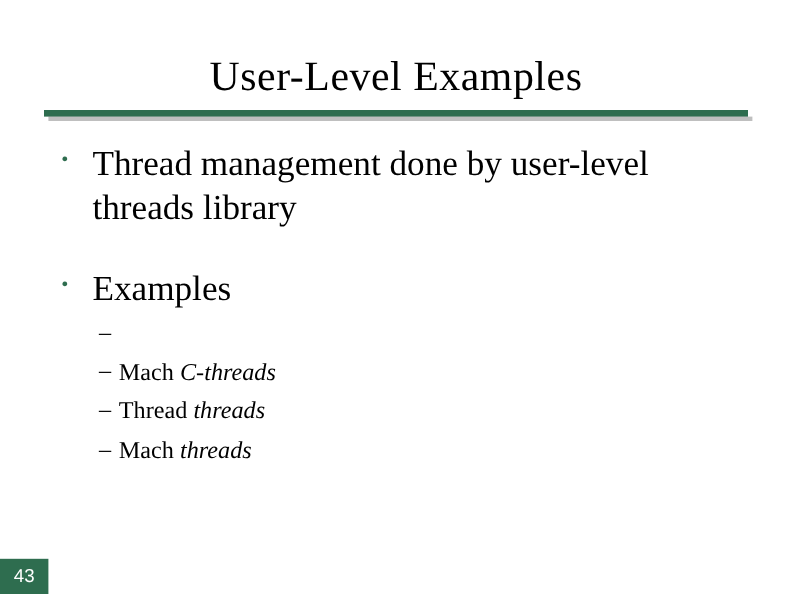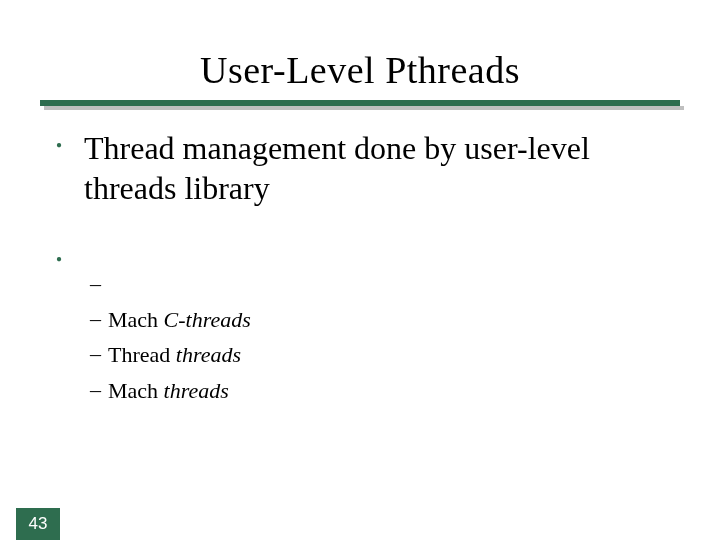--- a/index.html
+++ b/index.html
@@ -11,42 +11,43 @@
   .rule-shadow { position: absolute; top: 106px; left: 44px; right: 36px; height: 4px; background: rgba(0,0,0,0.25); }
   .content { position: absolute; top: 128px; left: 56px; right: 40px; }
   .bullet-row { display: flex; align-items: flex-start; margin-bottom: 34px; }
   .bullet-dot { width: 10px; flex: 0 0 auto; margin-top: 12px; margin-right: 18px; font-size: 10px; line-height: 10px; color: #2e6d4f; }
   .bullet-text { font-size: 32px; line-height: 1.25; }
   .sub-list { margin-top: 6px; }
   .sub-row { display: flex; align-items: flex-start; margin-left: 34px; margin-bottom: 6px; }
   .sub-dash { flex: 0 0 auto; width: 18px; font-size: 22px; line-height: 1.3; }
   .sub-text { font-size: 22px; line-height: 1.35; }
   .italic { font-style: italic; }
-  .pagenum { position: absolute; left: 0; bottom: 0; width: 44px; height: 32px; background: #2e6d4f; color: #fff; font-family: Arial, Helvetica, sans-serif; font-size: 17px; display: flex; align-items: center; justify-content: center; margin-left: 16px; }
+  .pagenum { position: absolute; left: 0; bottom: 0; width: 44px; height: 32px; background: #2e6d4f; color: #fff; font-family: Arial, Helvetica, sans-serif; font-size: 17px; display: flex; align-items: center; justify-content: center; }
   .corner-accent { position: absolute; right: 0; bottom: 0; width: 0; height: 0; border-left: 18px solid transparent; border-bottom: 18px solid #2e6d4f; opacity: 0.0; }
 </style>
 </head>
 <body>
 
 <div class="slide">
   <div class="title-wrap">
-    <div class="title">User-Level Pthreads</div>
+    <div class="title">User-Level Examples</div>
   </div>
   <div class="rule"></div>
   <div class="rule-shadow"></div>
 
   <div class="content">
 
     <div class="bullet-row">
       <div class="bullet-dot">●</div>
       <div class="bullet-text">Thread management done by user-level threads library</div>
     </div>
 
     <div class="bullet-row" style="margin-bottom:6px;">
       <div class="bullet-dot">●</div>
+      <div class="bullet-text">Examples</div>
     </div>
 
     <div class="sub-list">
       <div class="sub-row">
         <div class="sub-dash">–</div>
       </div>
       <div class="sub-row">
         <div class="sub-dash">–</div>
         <div class="sub-text">
           <span>Mach </span><span class="italic">C-threads</span>

